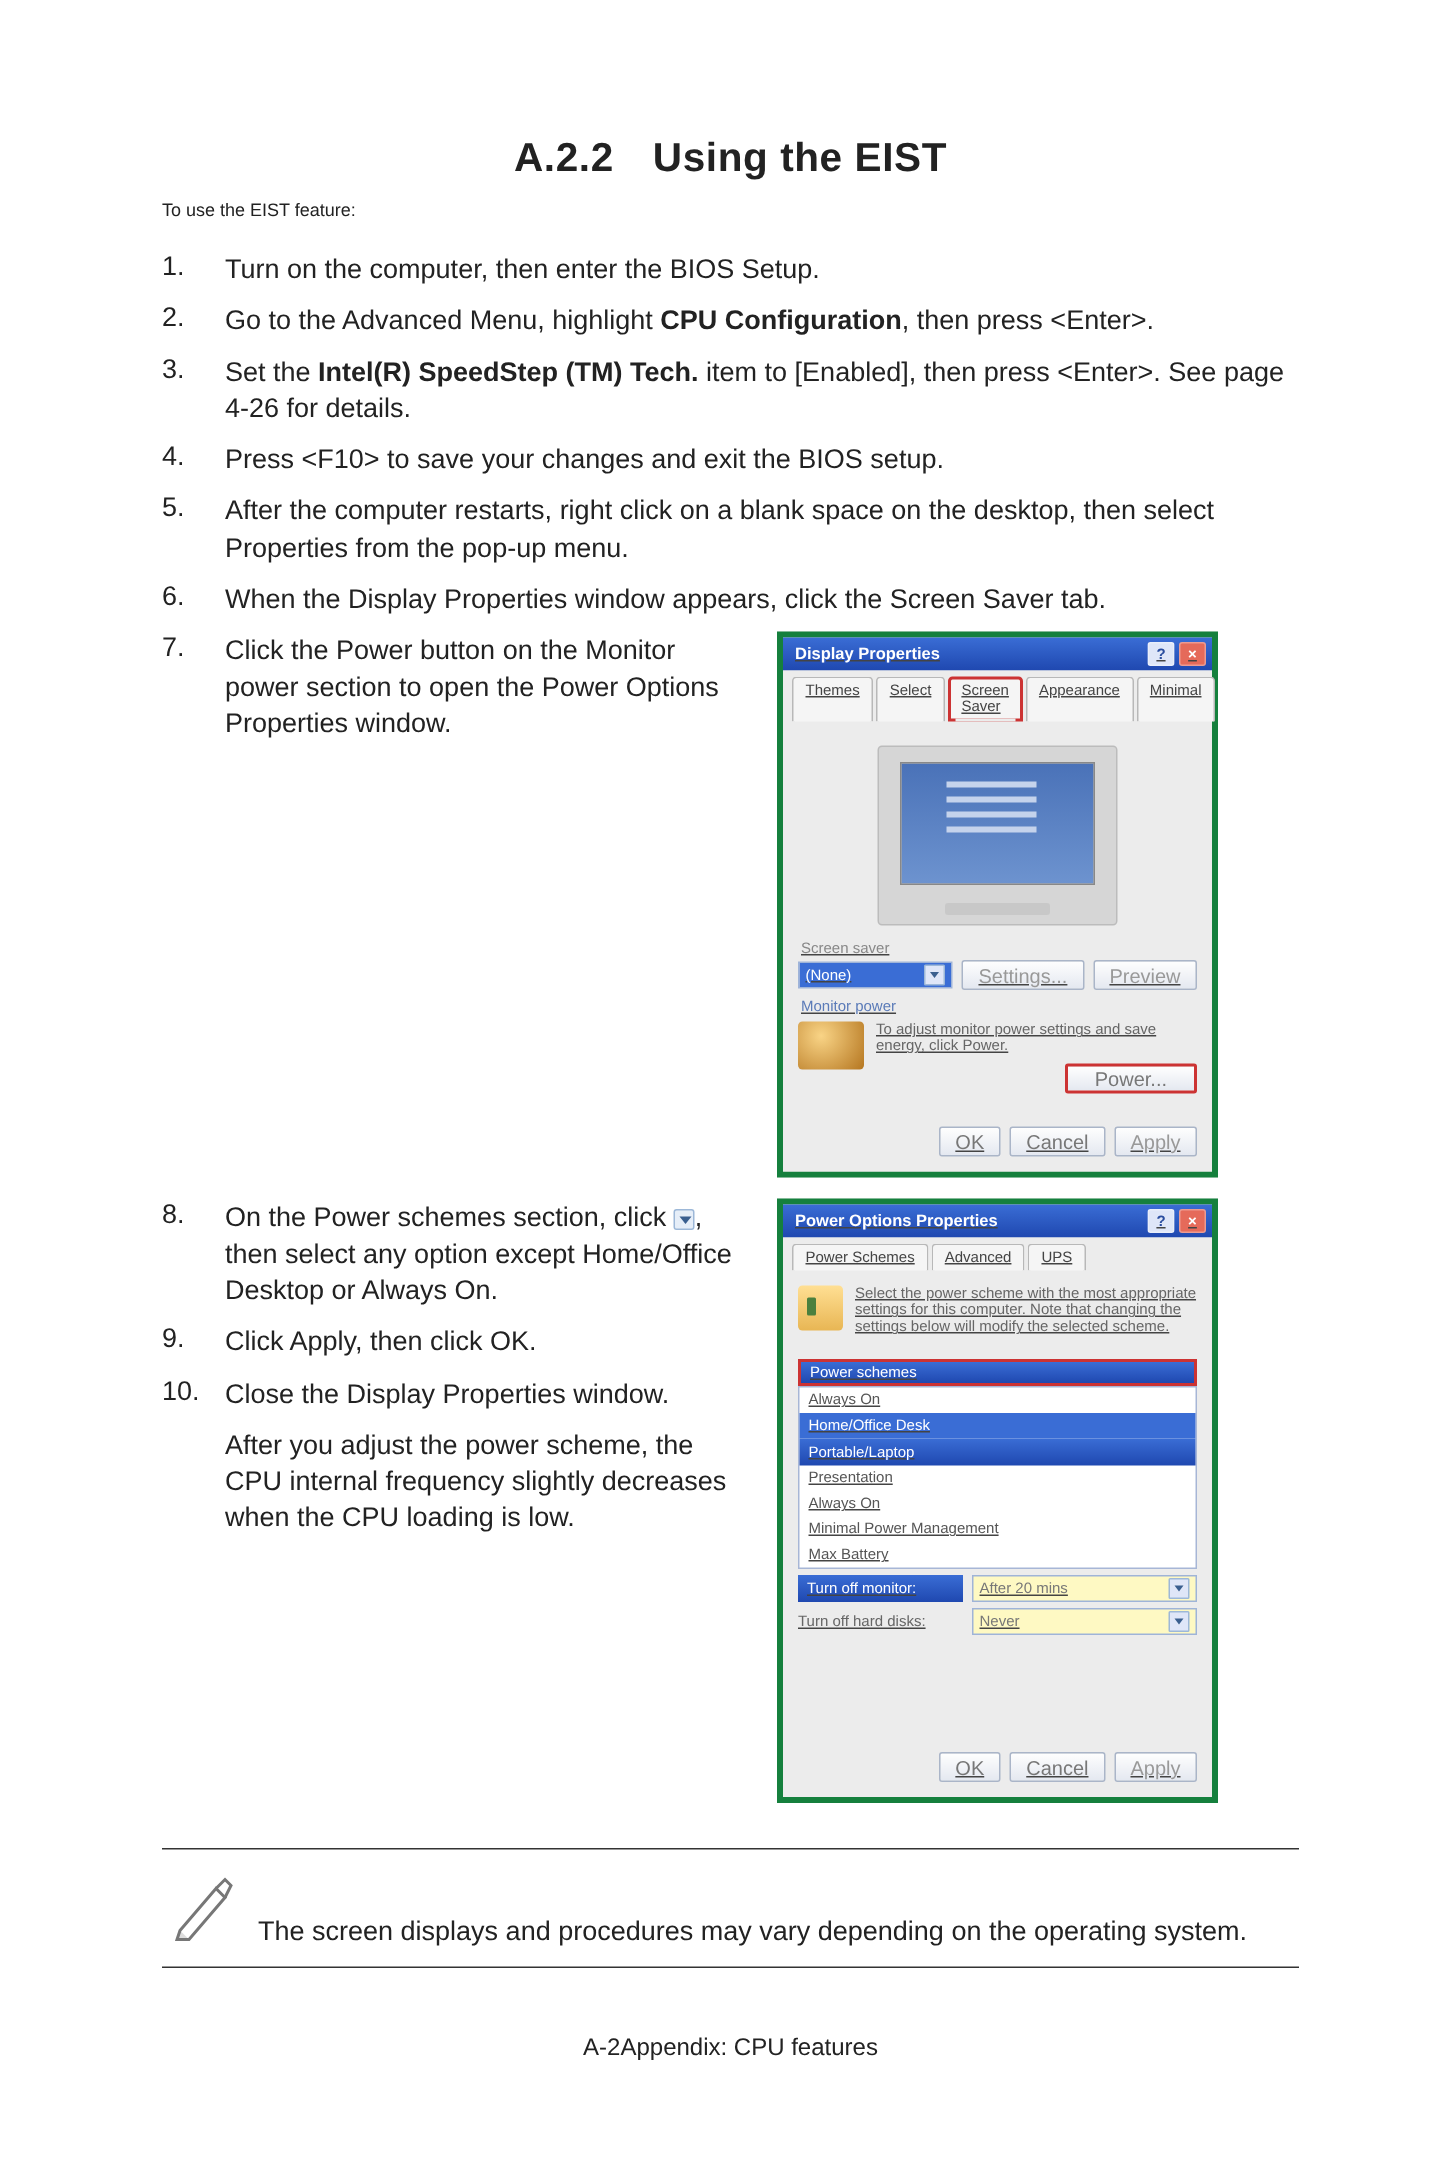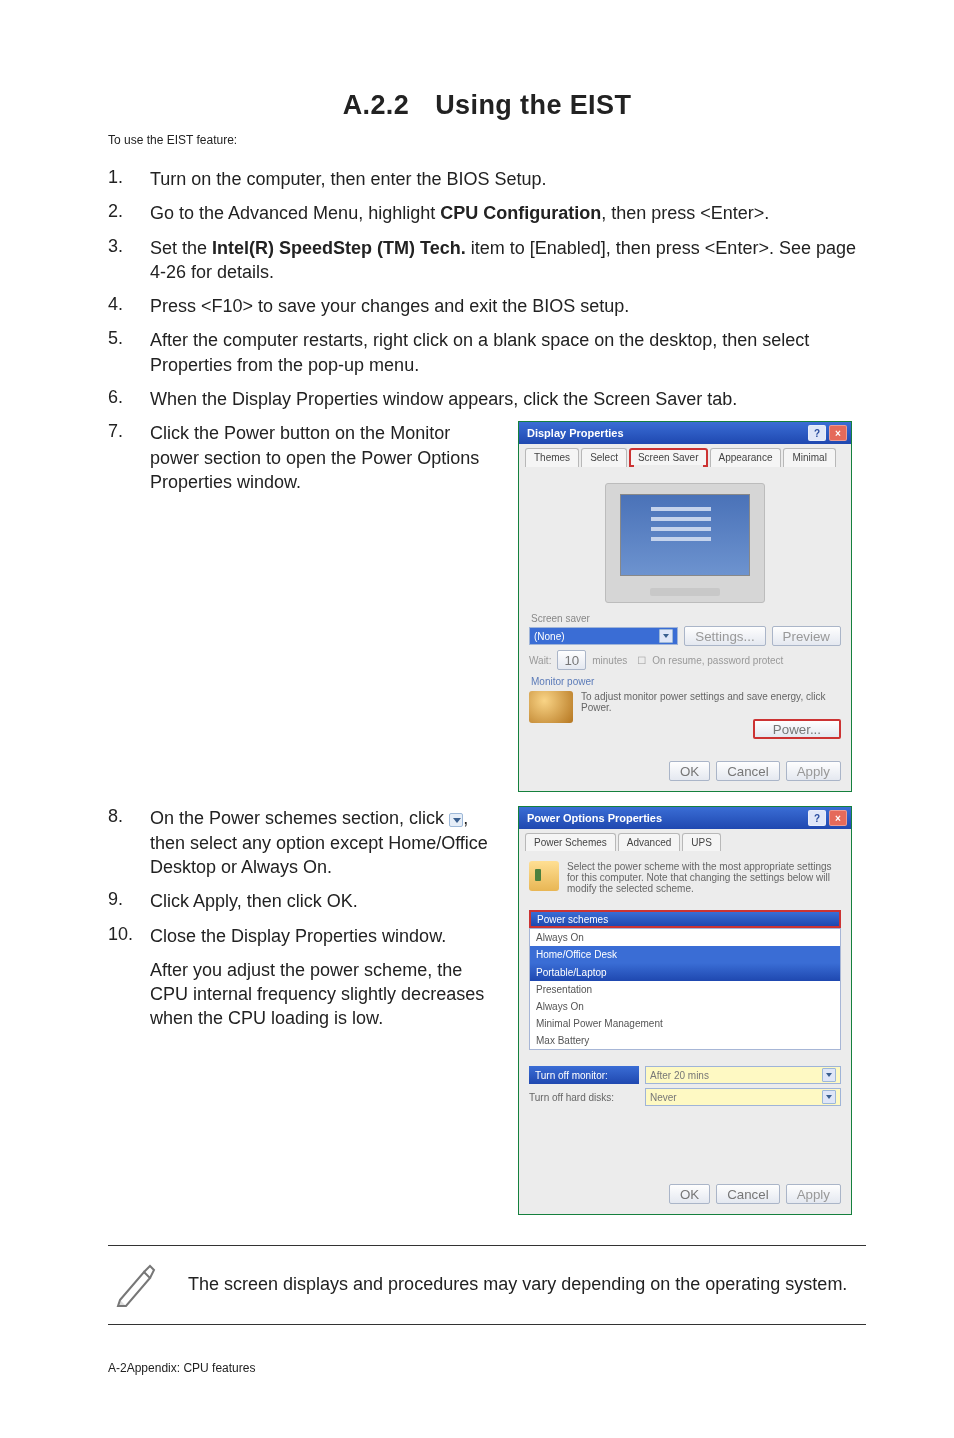--- a/index.html
+++ b/index.html
@@ -77,26 +77,27 @@
   .down-arrow::after {
     content: "";
     position: absolute;
     left: 3px; top: 4px;
     border-left: 4px solid transparent;
     border-right: 4px solid transparent;
     border-top: 5px solid #3a5f8f;
   }
   
   .win {
-    border: 1px solid #15803d;
+    border: 4px solid #15803d;
     font-family: Tahoma, Arial, sans-serif;
     font-size: 10px;
     color: #444;
     background: #ececec;
-    width: 334px;
+    width: 294px;
+    text-decoration: underline;
   }
   .titlebar {
     display: flex;
     align-items: center;
     justify-content: space-between;
     height: 22px;
     padding: 0 4px 0 8px;
     color: #fff;
     background: linear-gradient(#3a6dd5, #1f48b0);
     font-size: 11px;
@@ -209,40 +210,40 @@
   }
   .list-item {
     padding: 3px 6px; font-size:10px; color:#555;
   }
   .list-item.sel { background:#3a6dd5; color:#fff; }
   
   .note-wrap {
     border-top: 1px solid #333;
     border-bottom: 1px solid #333;
     display:flex;
-    gap: 24px;
-    align-items:center;
+    gap: 8px;
+    align-items:flex-end;
     margin-top: 30px;
     padding: 10px 0 12px 0;
   }
   .pencil {
     width: 56px; height: 56px;
     flex: 0 0 56px;
     display:flex; align-items:center; justify-content:center;
   }
   .pencil svg { width:48px; height:48px; }
   .note-text { font-size: 18px; line-height: 1.3; }
   .footer {
     position:absolute;
     bottom: 63px;
     left: 108px;
     right: 88px;
     display:flex;
-    justify-content:flex-start;
-    font-size: 12px;
+    justify-content:center;
+    font-size: 16px;
     color:#222;
   }
 </style>
 </head>
 <body>
 
 <div class="page">
 
   <h2 class="heading">
     <span>A.2.2</span>
@@ -315,27 +316,20 @@
             <div class="stand"></div>
           </div>
           <div class="group-label">Screen saver</div>
           <div class="row">
             <div class="combo">
               <span>(None)</span>
               <span class="dd"></span>
             </div>
             <button class="btnw muted">Settings...</button>
             <button class="btnw muted">Preview</button>
-          </div>
-          <div class="row muted">
-            <span>Wait:</span>
-            <button class="btnw wait">10</button>
-            <span>minutes</span>
-            <span style="margin-left:4px;">☐</span>
-            <span>On resume, password protect</span>
           </div>
           <div class="group-label" style="color:#5b7bb8;">Monitor power</div>
           <div class="monitor-power-text">
             <div class="mp-icon"></div>
             <div style="flex:1;">
               <div style="color:#666;">To adjust monitor power settings and save energy, click Power.</div>
               <div style="text-align:right; margin-top:6px;">
                 <button class="btnw hl">Power...</button>
               </div>
             </div>
@@ -397,21 +391,21 @@
             <div class="list-item">Always On</div>
             <div class="list-item sel">Home/Office Desk</div>
             <div class="scheme-head">
                 <span>Portable/Laptop</span>
               </div>
             <div class="list-item">Presentation</div>
             <div class="list-item">Always On</div>
             <div class="list-item">Minimal Power Management</div>
             <div class="list-item">Max Battery</div>
           </div>
-          <div class="row" style="margin-top:16px;justify-content:center;">
+          <div class="row" style="margin-top:4px;justify-content:center;">
             <div class="scheme-head" style="flex:0 0 110px;">
                 <span>Turn off monitor:</span>
               </div>
             <div class="combo light">
               <span>After 20 mins</span>
               <span class="dd"></span>
             </div>
           </div>
           <div class="row">
             <div style="flex:0 0 110px; color:#666;">Turn off hard disks:</div>

